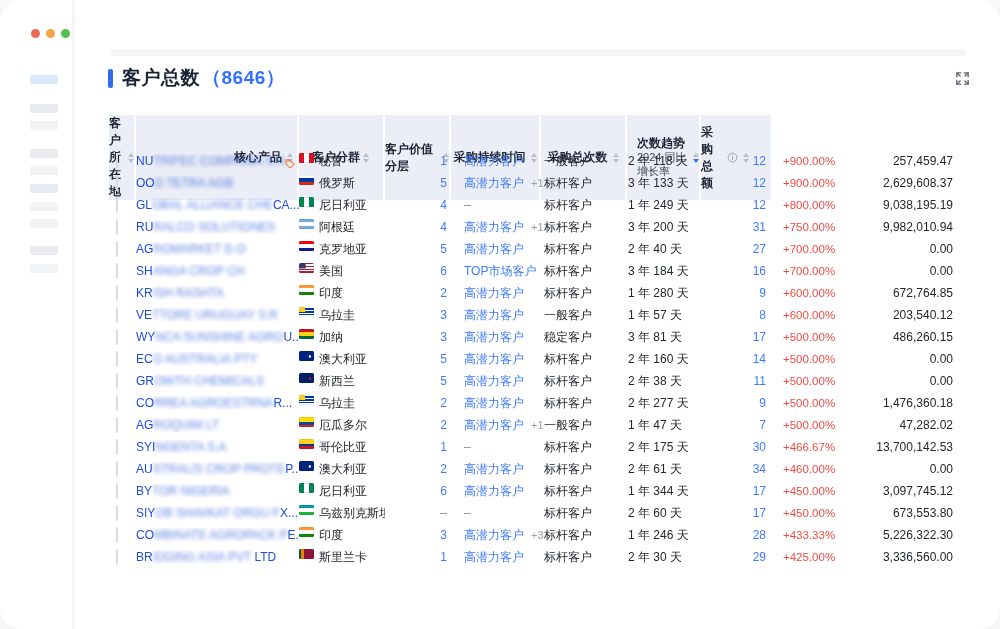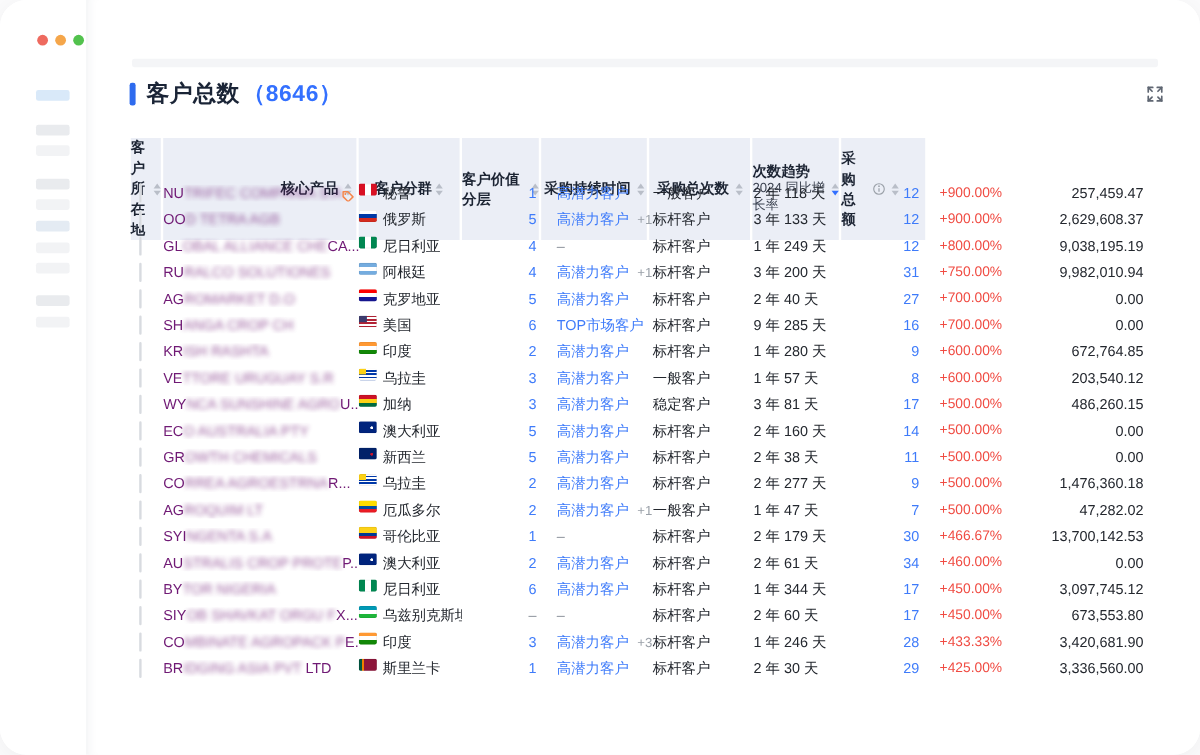--- a/index.html
+++ b/index.html
@@ -34,34 +34,34 @@
   .thead { display:grid; grid-template-columns: var(--cols); height:34px; }
   .hcell { background:#ebeef6; border-right:2px solid #fff; display:flex; align-items:center; font-size:12px; font-weight:700; color:#1c2433; }
   .hcell:last-child { border-right:none; }
   .hc-name { grid-column:1 / 3; padding-left:7px; }
   .hc-name .lbl { margin-left:14px; }
   .hc-name .sort { margin-left:auto; margin-right:9px; }
   .hc-center { justify-content:center; }
   .hc-right { justify-content:flex-end; padding-right:4px; }
   .hc-amount { justify-content:flex-end; padding-right:22px; }
   .hc-seg { padding-left:13px; } .hc-seg .sort { margin-left:auto; margin-right:14px; }
-  .hc-trend { }
+  .hc-trend { padding-left:10px; }
   .trend-lines { display:flex; flex-direction:column; line-height:1.25; }
   .trend-lines .sub { font-size:11px; font-weight:400; color:#3d4452; }
 
   .sort { display:inline-flex; flex-direction:column; gap:2px; margin-left:5px; }
   .sort i { display:block; width:0; height:0; border-left:3.5px solid transparent; border-right:3.5px solid transparent; }
   .sort .up { border-bottom:4px solid #b9bec8; }
   .sort .dn { border-top:4px solid #b9bec8; }
   .sort .dn.active { border-top-color:#3370ff; }
 
   .tbody { margin-top:1px; }
   .trow { display:grid; grid-template-columns: var(--cols); height:22px; align-items:center; font-size:12px; }
   .cb { width:13px; height:13px; border:1px solid #d8dbe0; border-radius:3px; background:#fff; margin-left:7px; }
-  .name-cell { position:relative; white-space:nowrap; overflow:hidden; padding-right:16px; color:#701a75; }
+  .name-cell { position:relative; white-space:nowrap; overflow:hidden; padding-right:16px; color:#1d4ed8; }
   .name-cell .blurred { filter:blur(2.3px); opacity:.7; }
   .tag-ic { position:absolute; right:3px; top:4px; }
   .loc-cell { display:flex; gap:5px; color:#23272e; white-space:nowrap; overflow:hidden; }
   .flag { width:15px; height:10px; border-radius:1.5px; box-shadow:inset 0 0 0 .5px rgba(0,0,0,.12); flex:none; }
   .core-cell { text-align:right; padding-right:4px; color:#3e7bfa; }
   .seg-cell { padding-left:13px; color:#3e7bfa; white-space:nowrap; }
   .seg-cell .extra { color:#9aa0a8; margin-left:7px; font-size:11px; }
   .tier-cell { padding-left:3px; color:#23272e; }
   .dur-cell { padding-left:1px; color:#23272e; }
   .cnt-cell { text-align:right; padding-right:5px; color:#3e7bfa; }
@@ -267,21 +267,21 @@
           <div class="trow">
             <div><span class="cb"></span></div>
             <div class="name-cell"><span>SH</span><span class="blurred">ANGA CROP CH</span></div>
             <div class="loc-cell">
               <span class="flag" style="background: linear-gradient(rgb(60, 59, 110), rgb(60, 59, 110)) left top / 45% 55% no-repeat, repeating-linear-gradient(rgb(178, 34, 52) 0px, rgb(178, 34, 52) 1.4px, rgb(255, 255, 255) 1.4px, rgb(255, 255, 255) 2.8px);"></span>
               <span>美国</span>
             </div>
             <div class="core-cell">6</div>
             <div class="seg-cell"><span>TOP市场客户</span></div>
             <div class="tier-cell">标杆客户</div>
-            <div class="dur-cell">9 年 285 天</div>
+            <div class="dur-cell">3 年 184 天</div>
             <div class="cnt-cell">16</div>
             <div class="trend-cell">+700.00%</div>
             <div class="amt-cell">0.00</div>
           </div>
           <div class="trow">
             <div><span class="cb"></span></div>
             <div class="name-cell"><span>KR</span><span class="blurred">ISH RASHTA</span></div>
             <div class="loc-cell">
               <span class="flag" style="background: linear-gradient(rgb(255, 153, 51) 33%, rgb(255, 255, 255) 33%, rgb(255, 255, 255) 67%, rgb(18, 136, 7) 67%);"></span>
               <span>印度</span>
@@ -387,21 +387,21 @@
           <div class="trow">
             <div><span class="cb"></span></div>
             <div class="name-cell"><span>SYI</span><span class="blurred">NGENTA S.A</span></div>
             <div class="loc-cell">
               <span class="flag" style="background: linear-gradient(rgb(252, 209, 22) 0px, rgb(252, 209, 22) 50%, rgb(0, 56, 147) 50%, rgb(0, 56, 147) 75%, rgb(206, 17, 38) 75%);"></span>
               <span>哥伦比亚</span>
             </div>
             <div class="core-cell">1</div>
             <div class="seg-cell dash"><span>–</span></div>
             <div class="tier-cell">标杆客户</div>
-            <div class="dur-cell">2 年 179 天</div>
+            <div class="dur-cell">2 年 175 天</div>
             <div class="cnt-cell">30</div>
             <div class="trend-cell">+466.67%</div>
             <div class="amt-cell">13,700,142.53</div>
           </div>
           <div class="trow">
             <div><span class="cb"></span></div>
             <div class="name-cell"><span>AU</span><span class="blurred">STRALIS CROP PROTE</span><span>P...</span></div>
             <div class="loc-cell">
               <span class="flag" style="background: radial-gradient(circle at 72% 55%, rgb(255, 255, 255) 0px, rgb(255, 255, 255) 1px, transparent 1.4px), linear-gradient(rgb(0, 36, 125), rgb(0, 36, 125));"></span>
               <span>澳大利亚</span>
@@ -450,21 +450,21 @@
             <div class="loc-cell">
               <span class="flag" style="background: linear-gradient(rgb(255, 153, 51) 33%, rgb(255, 255, 255) 33%, rgb(255, 255, 255) 67%, rgb(18, 136, 7) 67%);"></span>
               <span>印度</span>
             </div>
             <div class="core-cell">3</div>
             <div class="seg-cell"><span>高潜力客户</span><span class="extra">+3</span></div>
             <div class="tier-cell">标杆客户</div>
             <div class="dur-cell">1 年 246 天</div>
             <div class="cnt-cell">28</div>
             <div class="trend-cell">+433.33%</div>
-            <div class="amt-cell">3,420,681.90</div>
+            <div class="amt-cell">5,226,322.30</div>
           </div>
           <div class="trow">
             <div><span class="cb"></span></div>
             <div class="name-cell"><span>BR</span><span class="blurred">IDGING ASIA PVT</span><span> LTD</span></div>
             <div class="loc-cell">
               <span class="flag" style="background: linear-gradient(90deg, rgb(0, 86, 65) 0px, rgb(0, 86, 65) 15%, rgb(238, 127, 0) 15%, rgb(238, 127, 0) 30%, rgb(141, 21, 58) 30%);"></span>
               <span>斯里兰卡</span>
             </div>
             <div class="core-cell">1</div>
             <div class="seg-cell"><span>高潜力客户</span></div>

